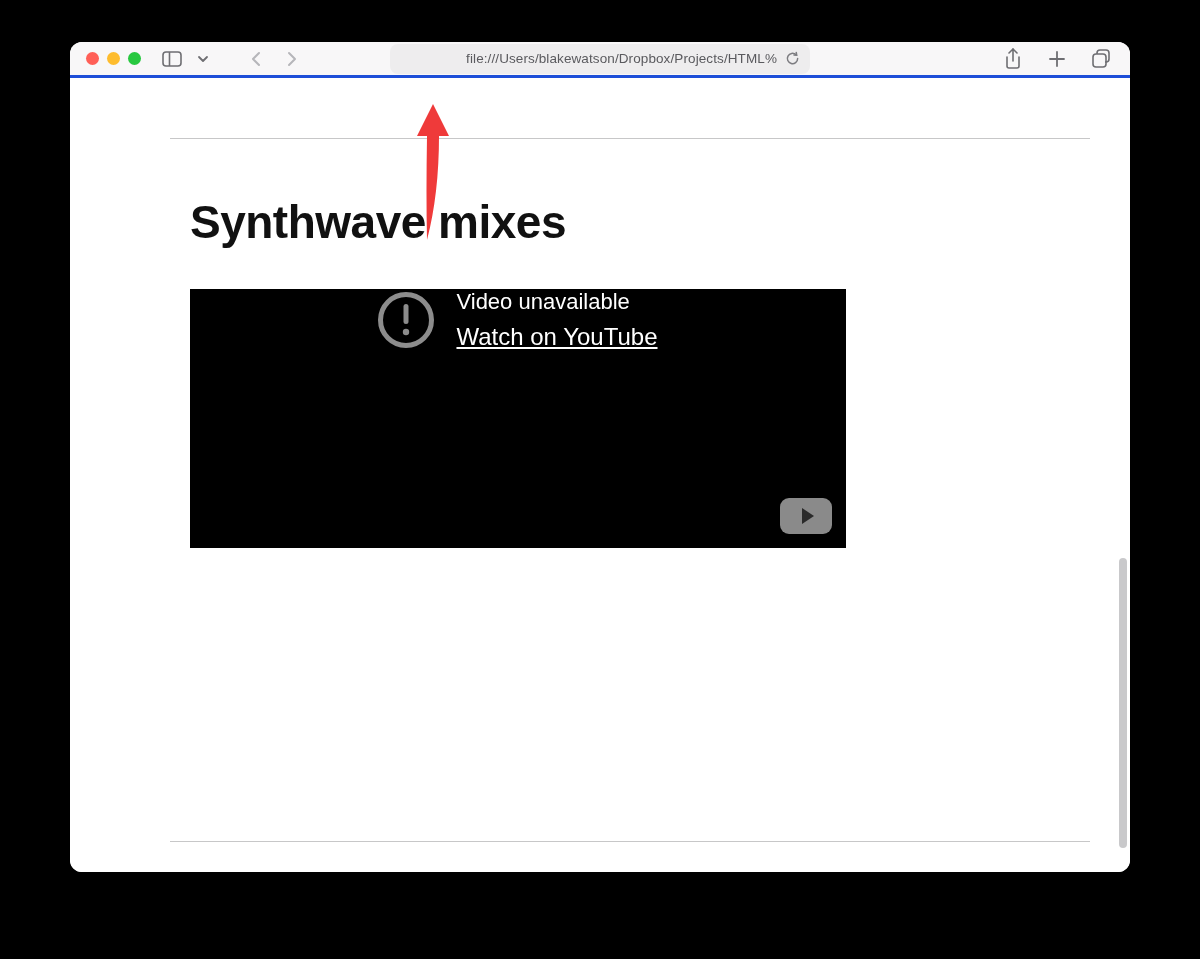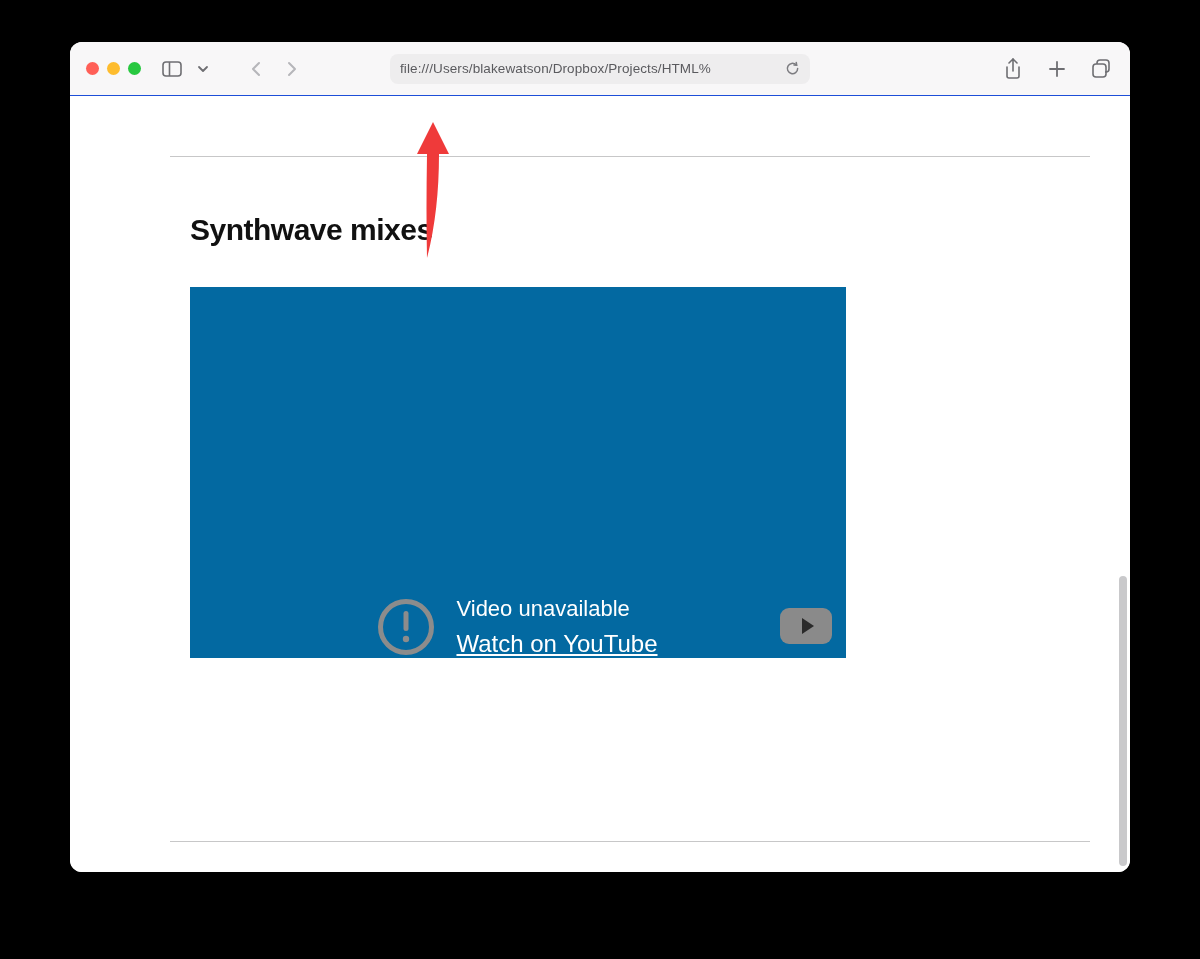--- a/index.html
+++ b/index.html
@@ -23,29 +23,30 @@
     background: #fff;
     border-radius: 12px;
     box-shadow: 0 20px 60px rgba(0,0,0,.5);
     display: flex;
     flex-direction: column;
     overflow: hidden;
   }
 
   
   .toolbar {
-    height: 54px;
+    height: 36px;
     background: #f8f7f8;
-    border-bottom: 1px solid #1d4ed8;
+    border-bottom: 3px solid #1d4ed8;
     display: flex;
     align-items: center;
     padding: 0 16px;
     gap: 10px;
     position: relative;
     flex-shrink: 0;
+    text-align: right;
   }
 
   .traffic-lights { display: flex; gap: 8px; margin-right: 8px; }
   .tl { width: 13px; height: 13px; border-radius: 50%; }
   .tl.red    { background: #ff5f57; }
   .tl.yellow { background: #febc2e; }
   .tl.green  { background: #28c840; }
 
   .tb-btn {
     width: 26px; height: 26px;
@@ -106,36 +107,36 @@
 
   hr.rule {
     border: none;
     border-top: 1px solid #c7c7c8;
     margin: 0;
   }
   .rule.top { margin-top: 60px; }
   .rule.bottom { position: absolute; left: 0; right: 0; bottom: 30px; }
 
   h1.page-title {
-    font-size: 30px;
+    font-size: 46px;
     font-weight: 800;
     letter-spacing: -0.5px;
     color: #111;
     margin: 56px 0 40px 20px;
   }
 
   
   .video {
     margin-left: 20px;
     width: 656px;
-    height: 371px;
-    background: #0369a1;
+    height: 259px;
+    background: #000000;
     position: relative;
     display: flex;
-    align-items: flex-end;
+    align-items: flex-start;
     justify-content: center;
     gap: 22px;
   }
   .video .msg {
     display: flex;
     align-items: center;
     gap: 22px;
   }
   .video .exc {
     width: 56px; height: 56px;

